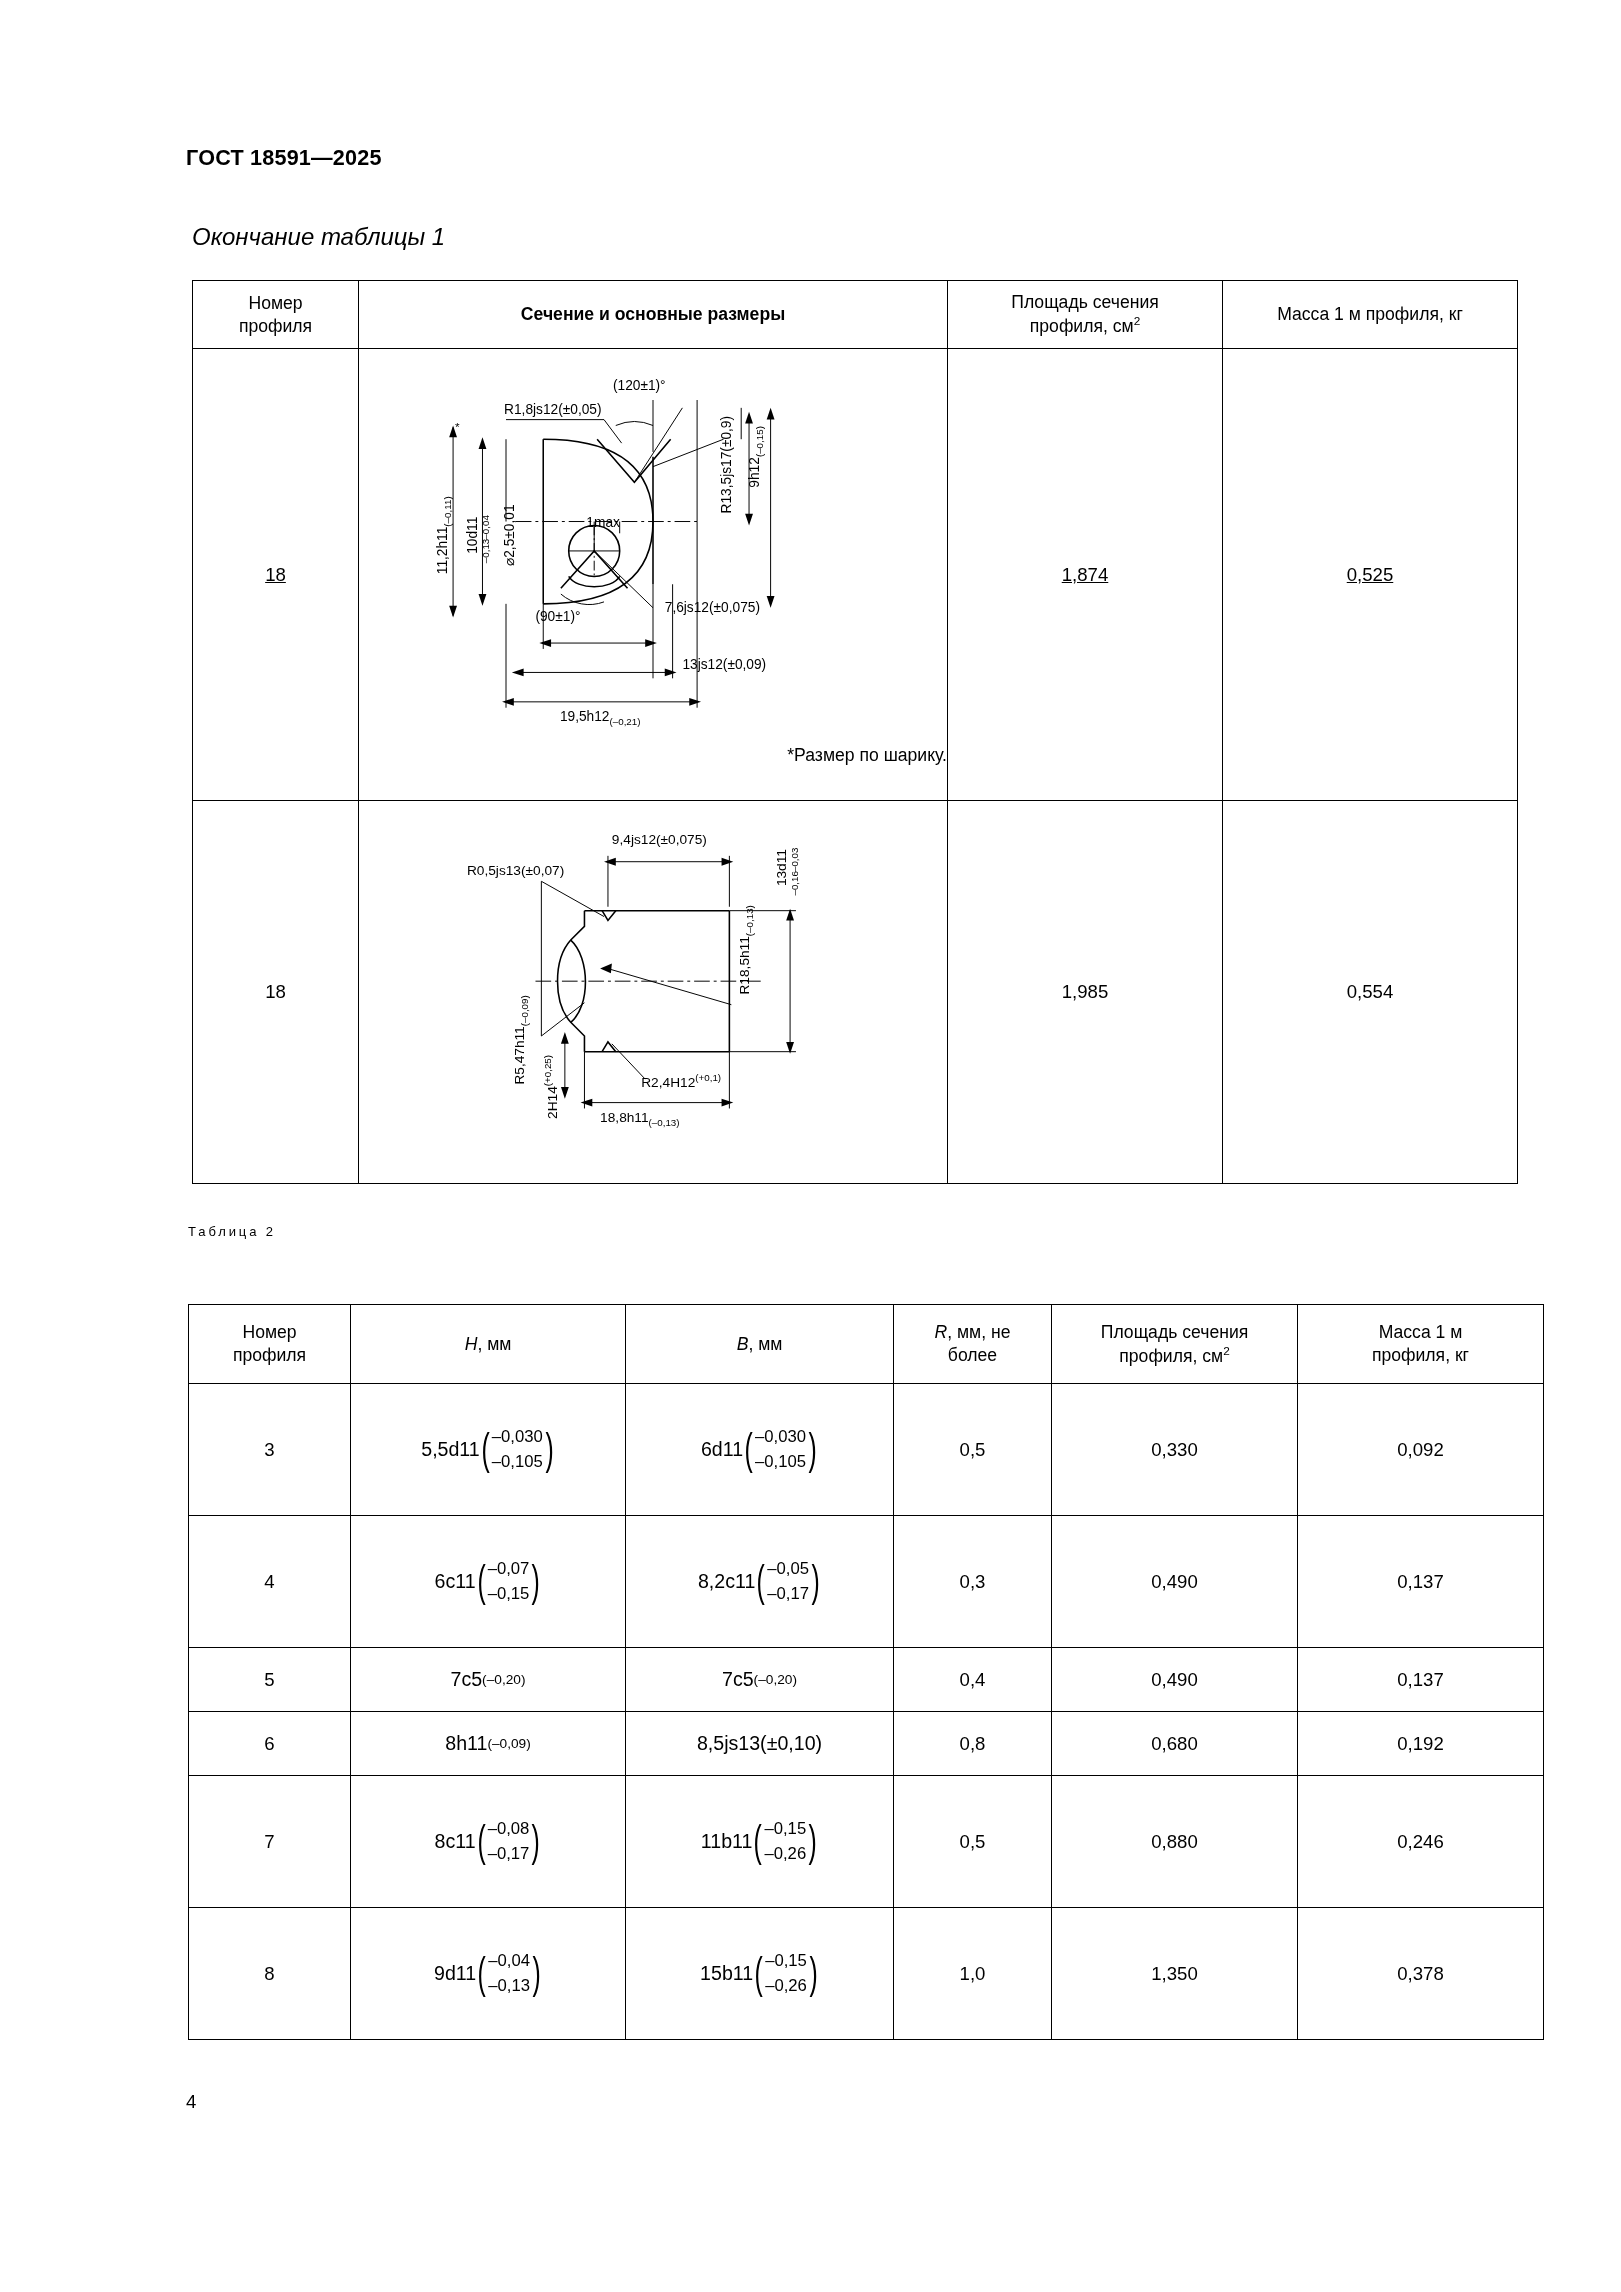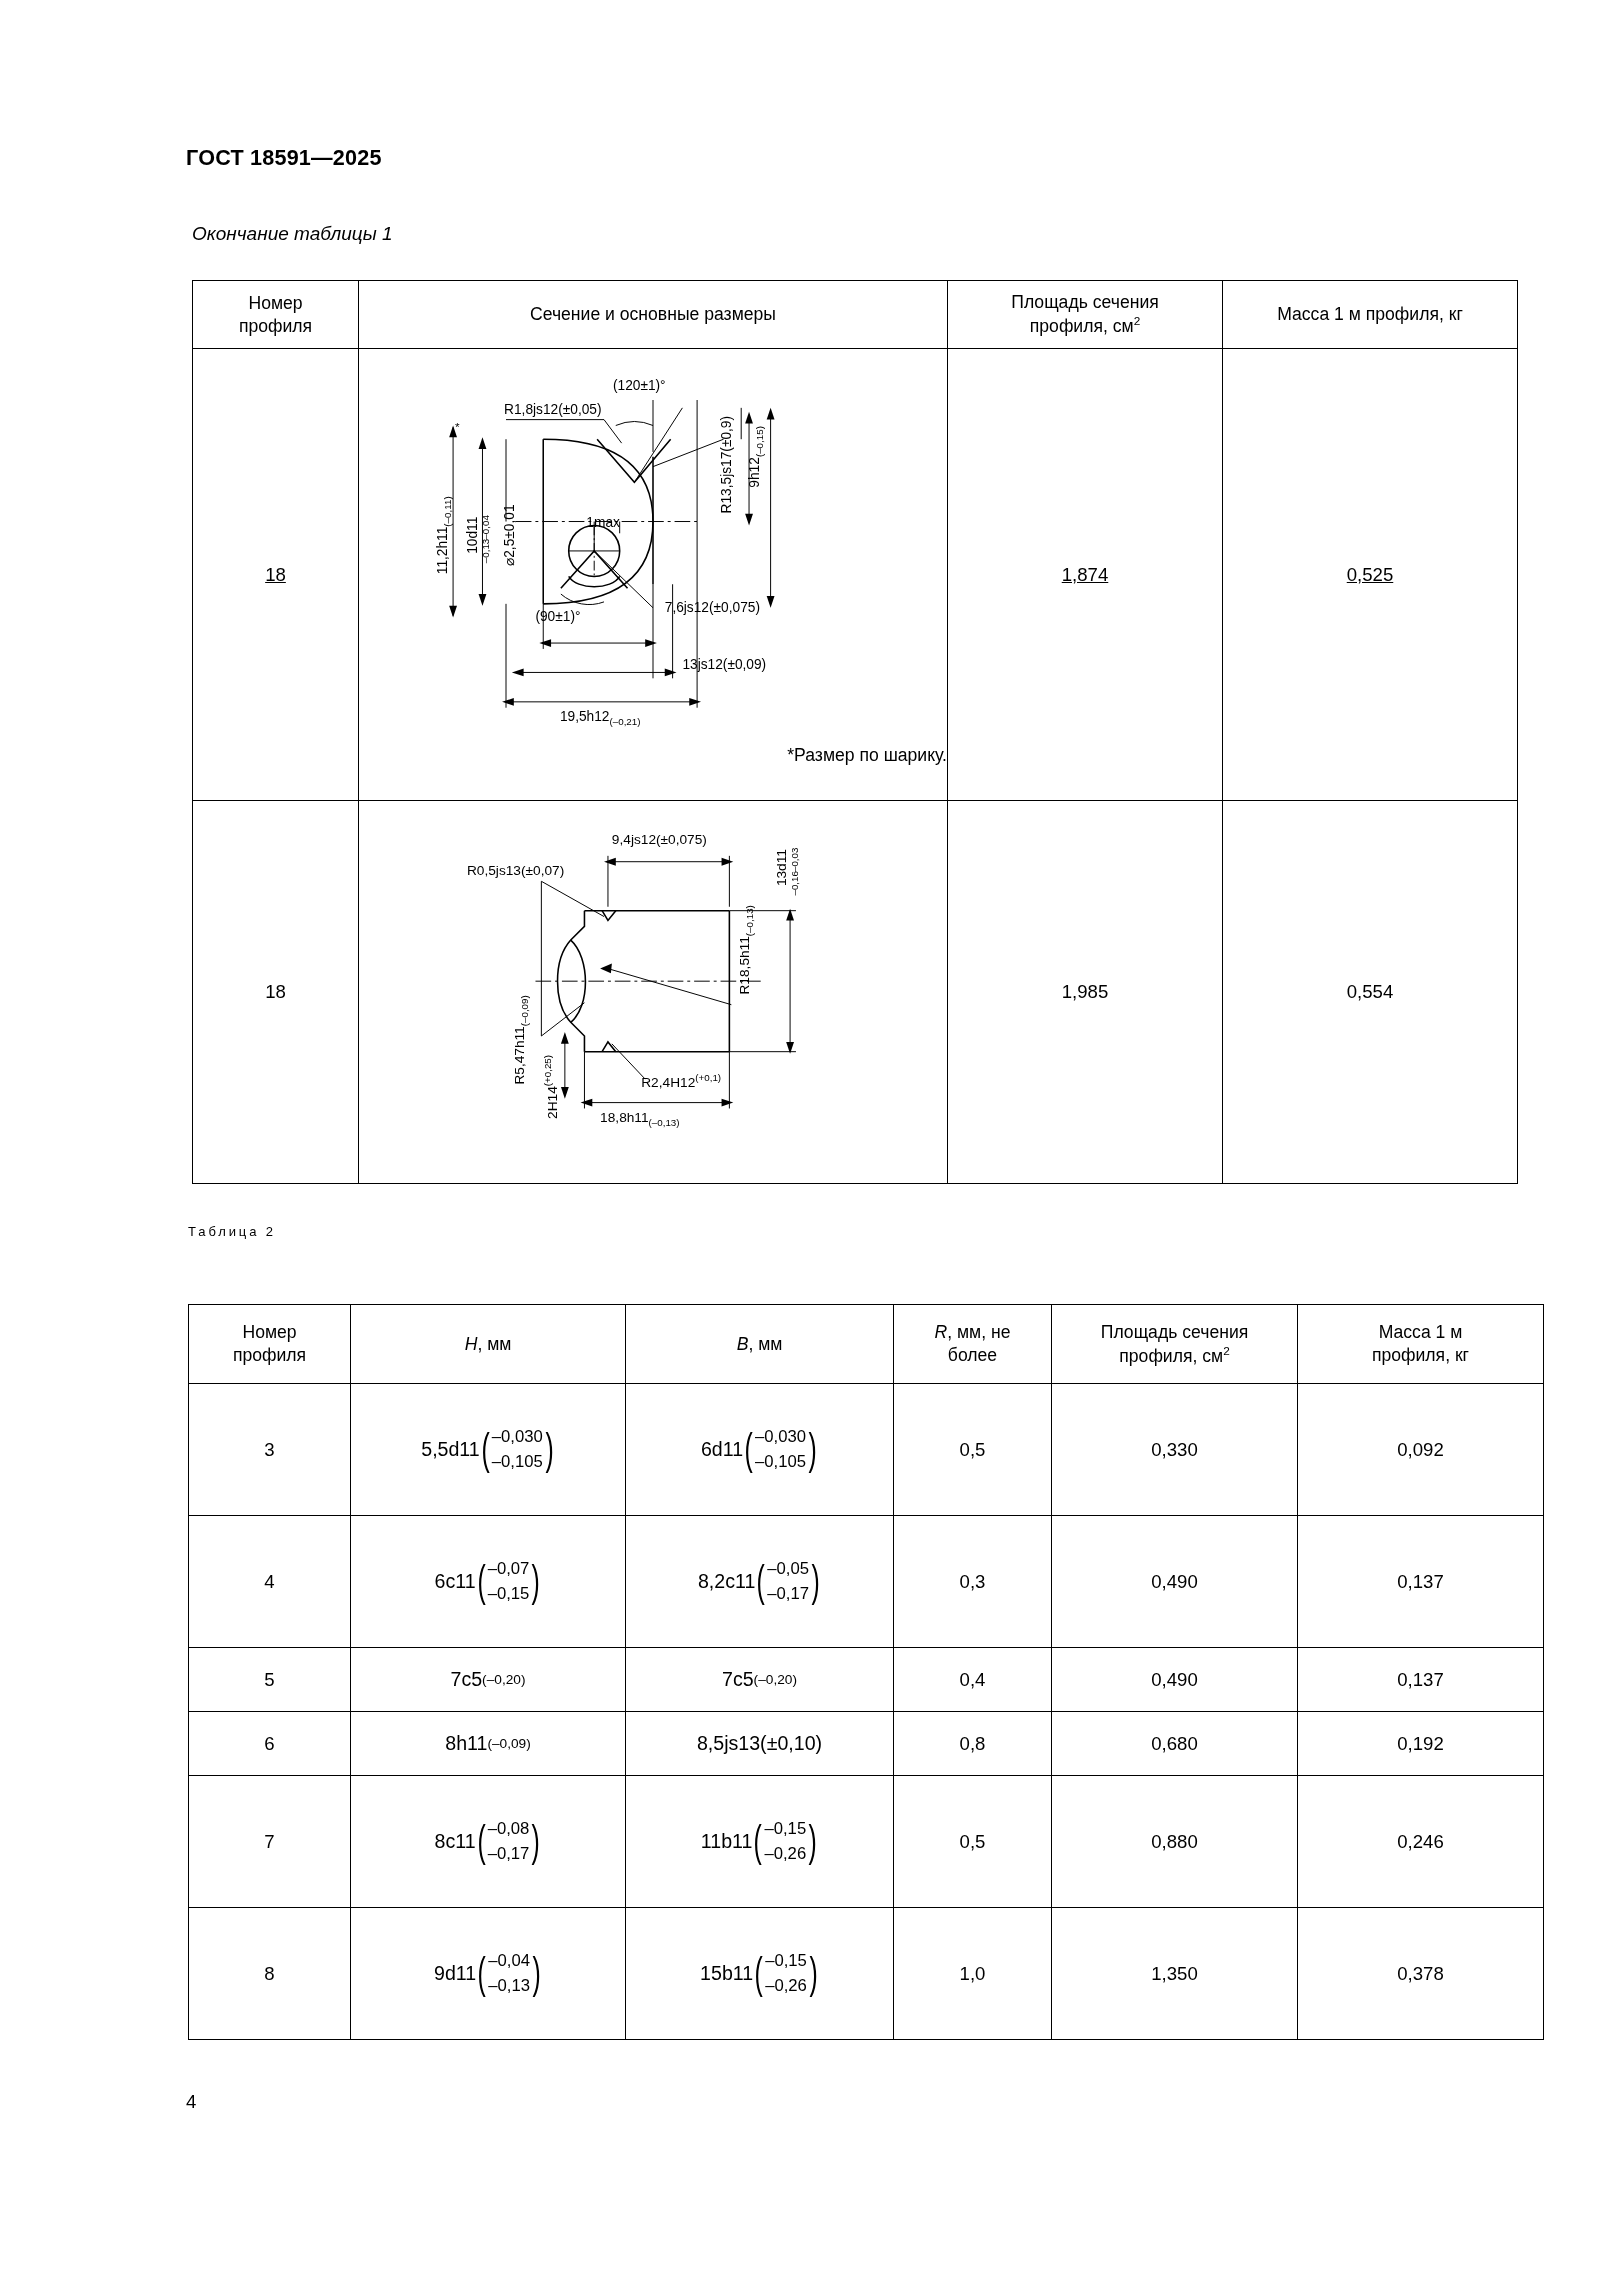--- a/index.html
+++ b/index.html
@@ -24,21 +24,21 @@
   .doc-header {
     position: absolute;
     left: 186px;
     top: 145px;
     font-size: 21.6px;
     font-weight: bold;
     letter-spacing: 0.2px;
   }
   .table-caption {
     position: absolute;
-    font-size: 19px;
+    font-size: 24px;
     font-style: italic;
   }
   #cap1 { left: 192px; top: 223px; }
   .table-caption2 {
     position: absolute;
     left: 188px;
     top: 1224px;
     font-size: 13px;
     letter-spacing: 2.9px;
   }
@@ -63,21 +63,21 @@
     font-weight: normal;
     padding: 0;
   }
 
   
   #table1 {
     left: 192px;
     top: 280px;
   }
   #table1 .c1 { width: 165px; }
-  #table1 .c2 { width: 588px; }
+  #table1 .c2 { width: 588px; font-weight: bold; }
   #table1 .c3 { width: 274px; }
   #table1 .c4 { width: 294px; }
   #table1 .hdr td { height: 67px; }
   #table1 .row17 td { height: 451px; text-decoration: underline; }
   #table1 .row18 td { height: 382px; border-radius: 11px; }
   .numcell { font-size: 18.6px; }
 
   
   .draw-wrap {
     position: relative;

